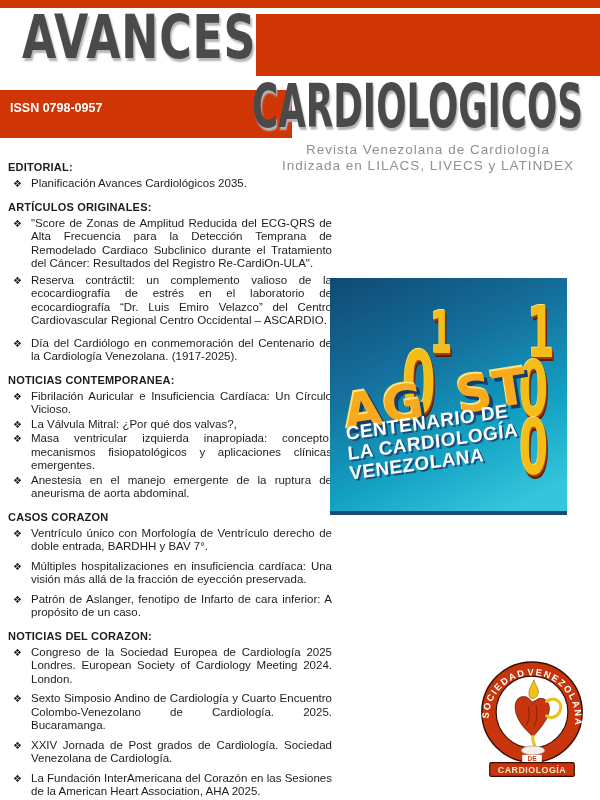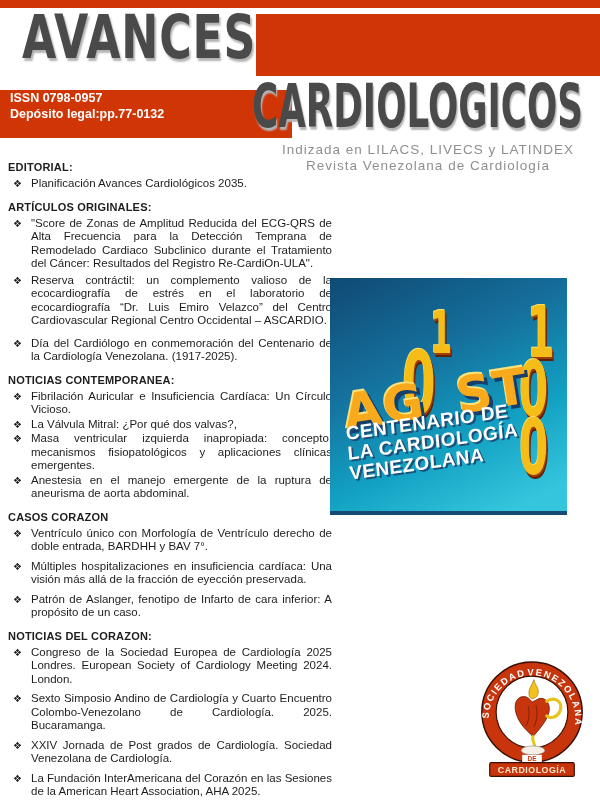--- a/index.html
+++ b/index.html
@@ -8,21 +8,21 @@
 
   
   .top-strip{position:absolute;left:0;top:0;width:600px;height:8px;background:#d03506;}
   .avances{position:absolute;left:22px;top:8px;font-family:"DejaVu Sans",sans-serif;
            font-weight:bold;font-size:54px;line-height:1;color:#4a4a4a;letter-spacing:1px;
            transform:scale(0.82,1.12);transform-origin:left top;white-space:nowrap;
            text-shadow:2px 2px 2px #b5b5b5;}
   .red-right{position:absolute;left:256px;top:14px;width:344px;height:62px;background:#d03506;}
   .issn-box{position:absolute;left:0;top:90px;width:292px;height:48px;background:#d03506;
             color:#ffffff;font-weight:bold;font-size:12.5px;line-height:16px;
-            padding:0 0 0 10px;box-sizing:border-box;}
+            padding:10px 0 0 10px;box-sizing:border-box;}
   .cardiologicos{position:absolute;left:252px;top:76px;font-family:"DejaVu Sans",sans-serif;
             font-weight:bold;font-size:58px;line-height:1;color:#4a4a4a;white-space:nowrap;
             transform:scale(0.615,1.05);transform-origin:left top;
             text-shadow:2px 2px 2px #b5b5b5;}
   .subtitle{position:absolute;left:260px;top:142px;width:336px;text-align:center;
             color:#8f8f8f;font-size:13.5px;line-height:16px;letter-spacing:1px;white-space:nowrap;}
 
   
   .toc{position:absolute;left:8px;top:160px;width:324px;}
   .sec{margin-bottom:9px;}
@@ -64,26 +64,25 @@
           font-weight:bold;font-size:14px;color:#101010;white-space:pre;margin-top:28px;}
 </style>
 </head>
 <body>
 
 <div class="top-strip"></div>
 <div class="avances">AVANCES</div>
 <div class="red-right"></div>
 <div class="issn-box">
   <div>ISSN 0798-0957</div>
-  <div>Depósito legal:pp.77-0132</div>
 </div>
 <div class="cardiologicos">CARDIOLOGICOS</div>
 <div class="subtitle">
+  <div>Revista Venezolana de Cardiología</div>
   <div>Indizada en LILACS, LIVECS y LATINDEX</div>
-  <div>Revista Venezolana de Cardiología</div>
 </div>
 
 <div class="toc">
 
   <div class="sec">
     <div class="sec-h">EDITORIAL:</div>
     <div class="item">
       <span class="blt">❖</span>
       <span class="txt">Planificación Avances Cardiológicos 2035.</span>
     </div>

